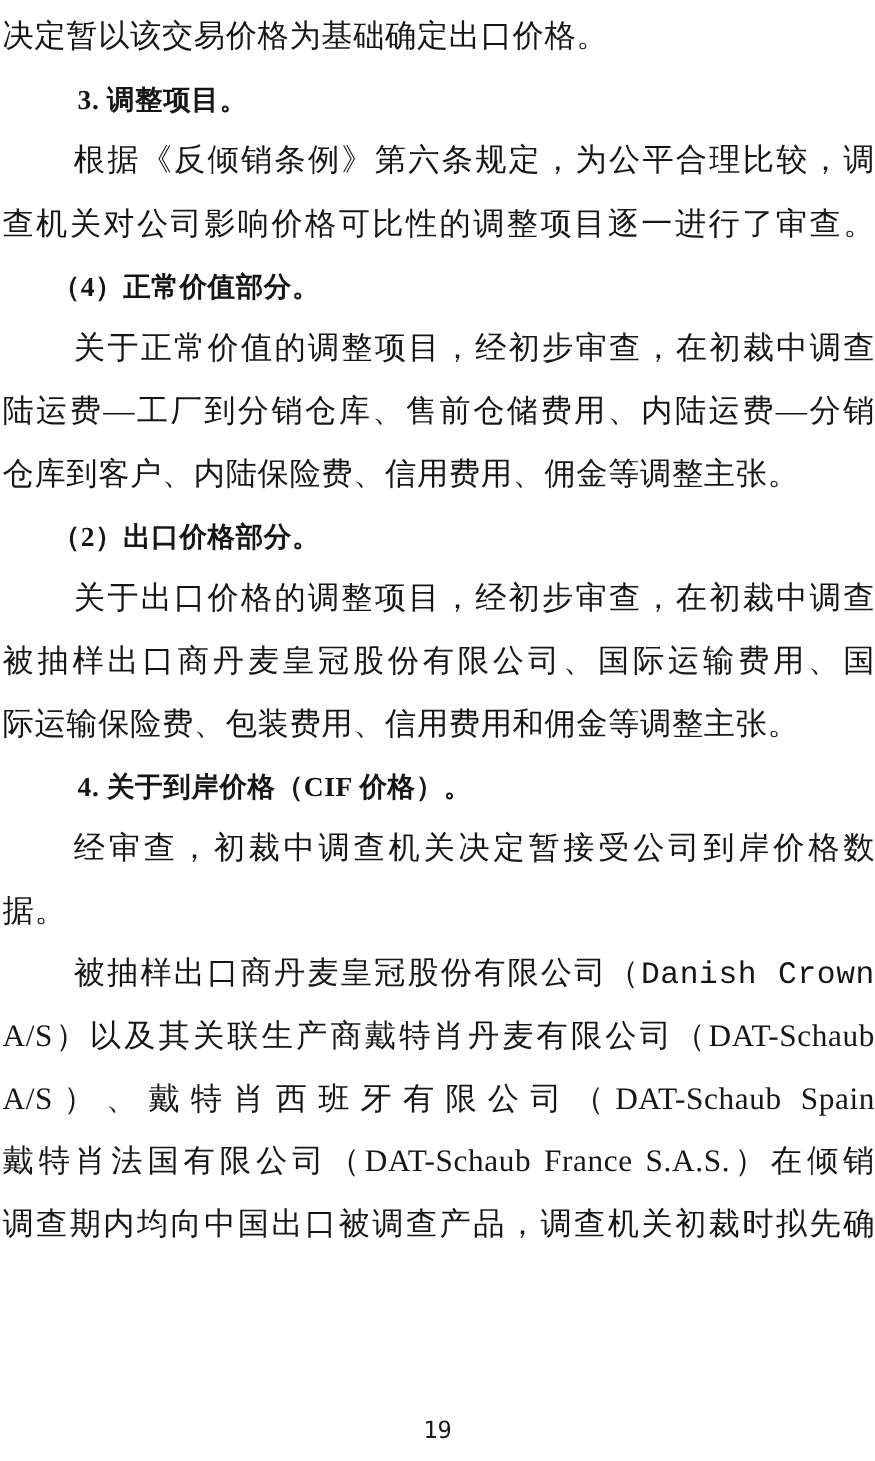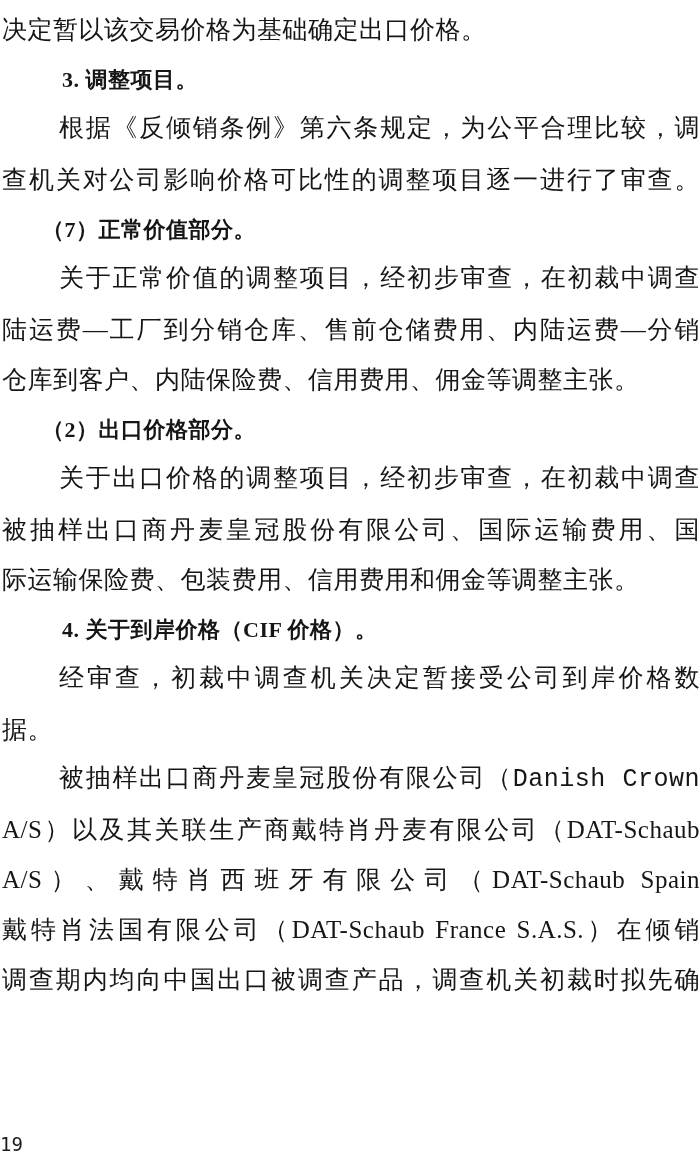--- a/index.html
+++ b/index.html
@@ -43,36 +43,36 @@
     font-size: 22px;
   }
   .ind   { text-indent: 57px; font-family: Liberation Mono, monospace; }  
   .ind-h { text-indent: 60px; }  
   .ind-p { text-indent: 40px; }  
   .pageno {
     position: absolute;
     left: 0;
     right: 0;
     top: 1133px;
-    text-align: left;
+    text-align: center;
     font-size: 19px;
     font-family: "DejaVu Sans Mono", "Liberation Mono", monospace;
     color: #1a1a1a;
   }
 </style>
 </head>
 <body>
 
 <div class="page">
   <div class="content">
     <div class="ln">决定暂以该交易价格为基础确定出口价格。</div>
     <div class="ln bold ind-h">3. 调整项目。</div>
     <div class="ln ind jf">根据《反倾销条例》第六条规定，为公平合理比较，调</div>
     <div class="ln jf">查机关对公司影响价格可比性的调整项目逐一进行了审查。</div>
-    <div class="ln bold ind-p">（7）正常价值部分。</div>
+    <div class="ln bold ind-p">（4）正常价值部分。</div>
     <div class="ln ind jf">关于正常价值的调整项目，经初步审查，在初裁中调查</div>
     <div class="ln jf">陆运费—工厂到分销仓库、售前仓储费用、内陆运费—分销</div>
     <div class="ln">仓库到客户、内陆保险费、信用费用、佣金等调整主张。</div>
     <div class="ln bold ind-p">（2）出口价格部分。</div>
     <div class="ln ind jf">关于出口价格的调整项目，经初步审查，在初裁中调查</div>
     <div class="ln jf">被抽样出口商丹麦皇冠股份有限公司、国际运输费用、国</div>
     <div class="ln">际运输保险费、包装费用、信用费用和佣金等调整主张。</div>
     <div class="ln bold ind-h">4. 关于到岸价格（CIF 价格）。</div>
     <div class="ln ind jf">经审查，初裁中调查机关决定暂接受公司到岸价格数</div>
     <div class="ln">据。</div>

